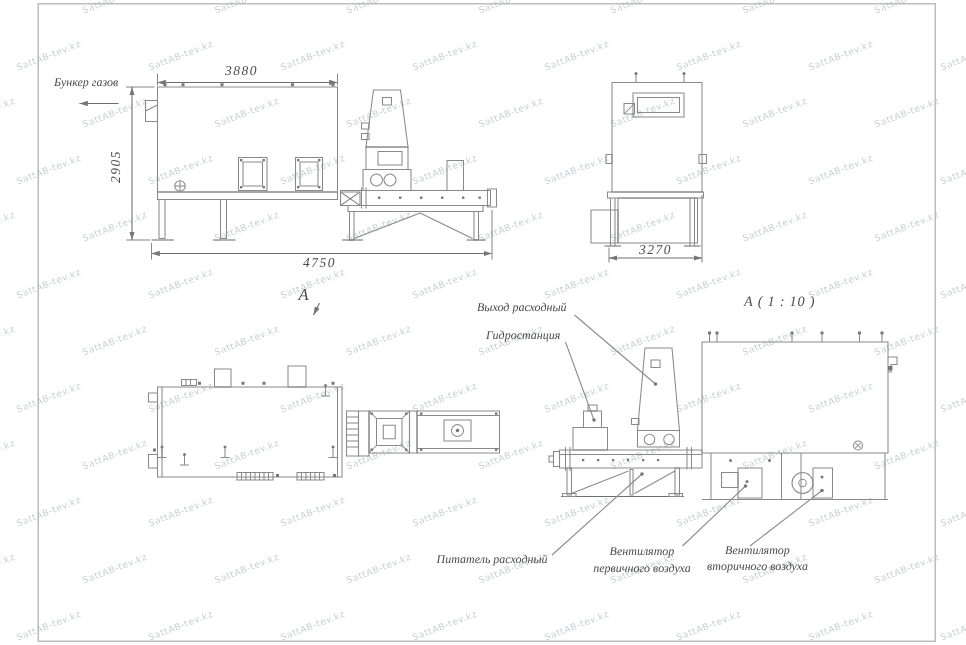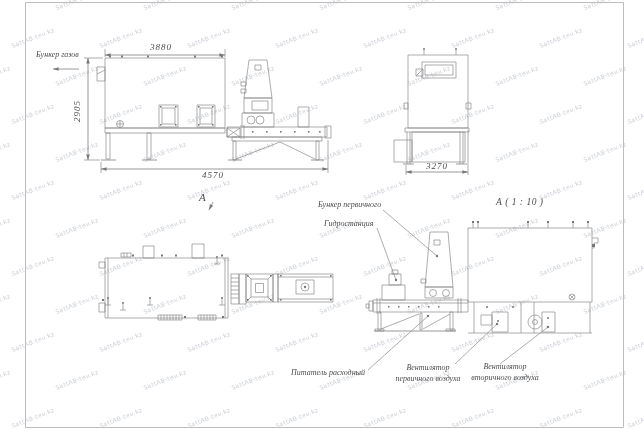--- a/index.html
+++ b/index.html
@@ -419,29 +419,29 @@
       </g>
     </g>
   </svg>
 
   <div class="lbl" style="left:36px;top:50px">Бункер газов</div>
 
   <div class="dim" style="left:150px;top:42px">3880</div>
 
   <div class="dim rot" style="left:72px;top:122px">2905</div>
 
-  <div class="dim" style="left:202px;top:170px">4570</div>
+  <div class="dim" style="left:202px;top:170px">4750</div>
 
   <div class="dim viewlbl" style="left:199px;top:191px">А</div>
 
   <div class="dim" style="left:426px;top:161px">3270</div>
 
   <div class="dim titlelbl" style="left:496px;top:197px">А ( 1 : 10 )</div>
 
-  <div class="lbl" style="left:318px;top:200px">Бункер первичного</div>
+  <div class="lbl" style="left:318px;top:200px">Выход расходный</div>
 
   <div class="lbl" style="left:324px;top:219px">Гидростанция</div>
 
   <div class="lbl" style="left:291px;top:368px">Питатель расходный</div>
 
   <div class="lbl wrap" style="left:387px;top:363px">Вентилятор первичного воздуха</div>
 
   <div class="lbl wrap" style="left:464px;top:362px">Вентилятор вторичного воздуха</div>
 </div>
 

